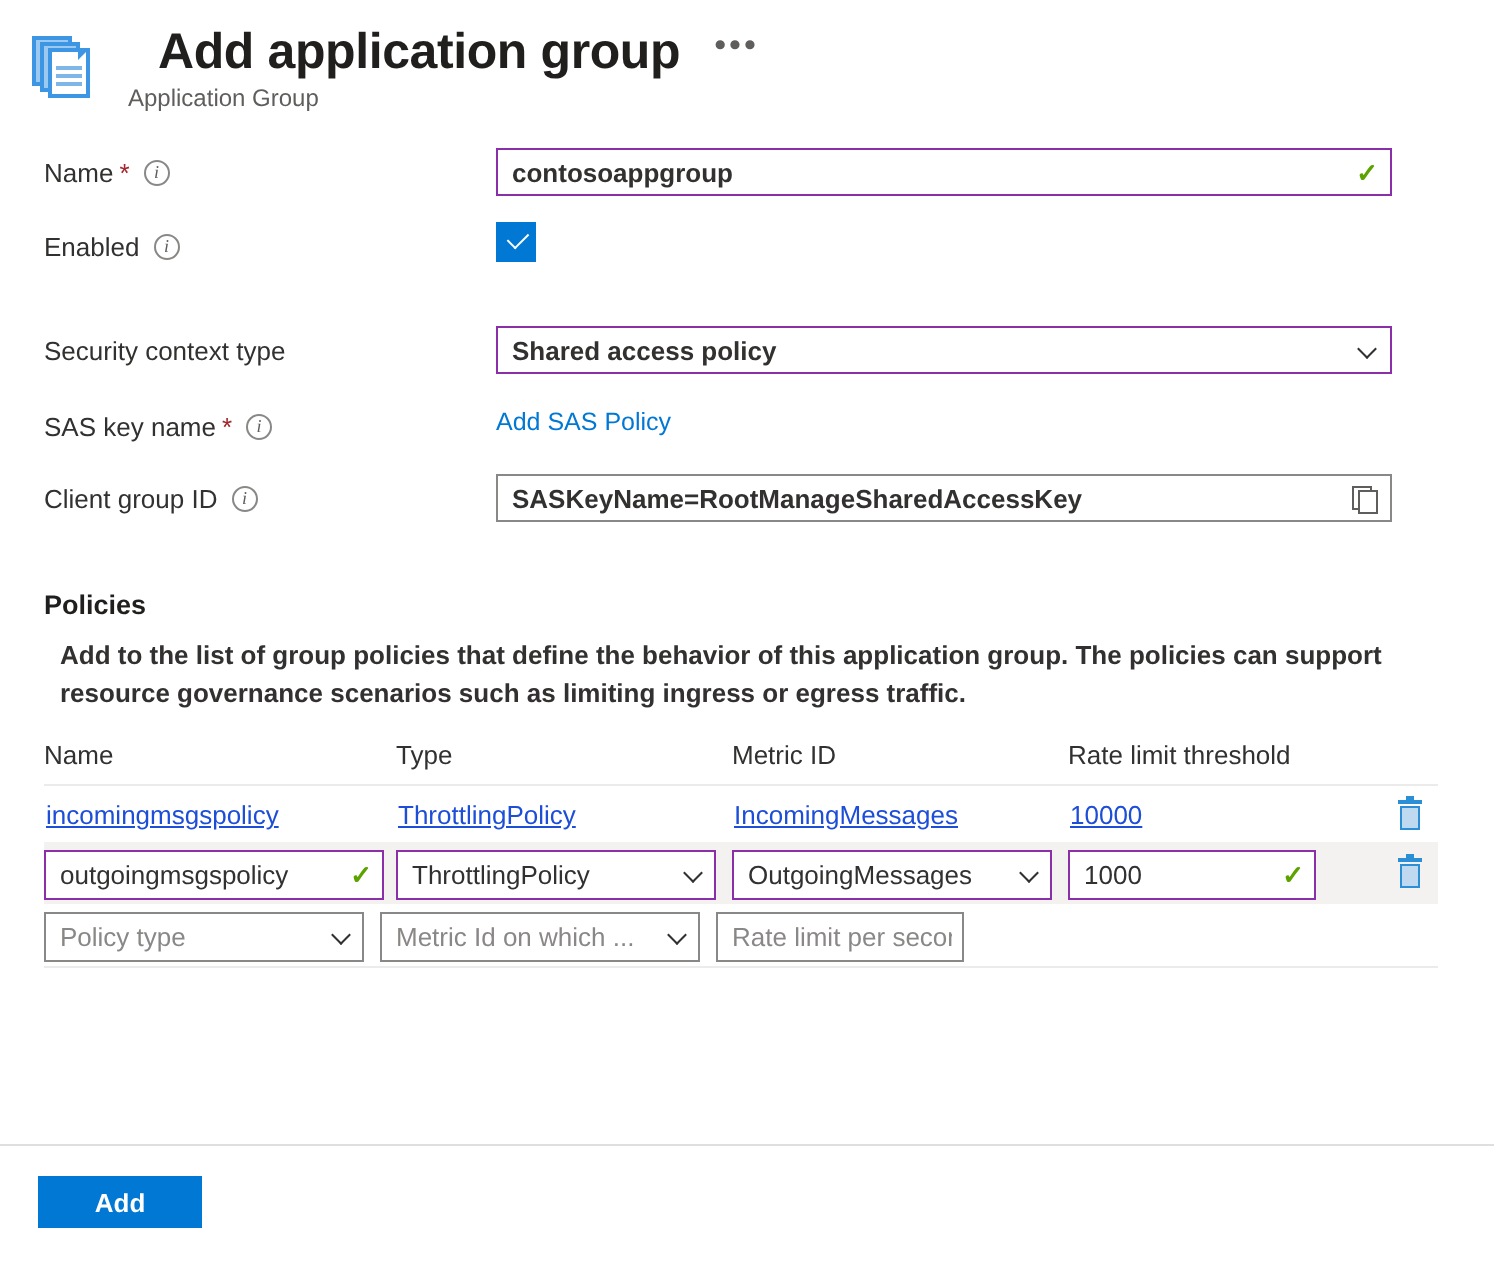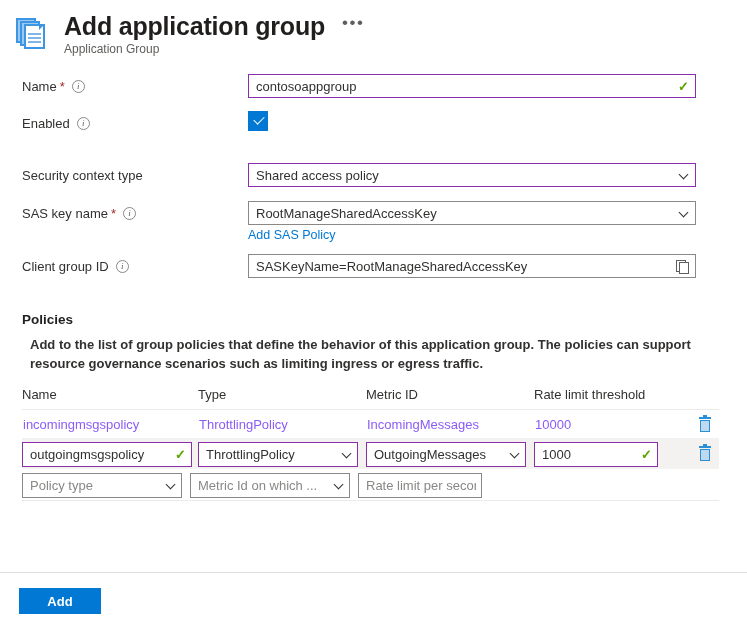--- a/index.html
+++ b/index.html
@@ -52,20 +52,21 @@
     border-bottom: 6px solid transparent;
   }
   .title-block { margin-left: 14px; }
   .title-row { display: flex; align-items: center; }
   .page-title {
     font-size: 25px;
     font-weight: 600;
     color: #201f1e;
     line-height: 28px;
     letter-spacing: -0.2px;
+    margin-left: 15px;
   }
   .ellipsis-btn {
     margin-left: 14px;
     color: #605e5c;
     font-size: 17px;
     letter-spacing: 1.5px;
     line-height: 14px;
     padding: 2px 3px 6px 3px;
     cursor: pointer;
     user-select: none;
@@ -119,21 +120,21 @@
     border: 1px solid #8a8886;
     background: #ffffff;
     display: flex;
     align-items: center;
     padding: 0 6px 0 7px;
     font-size: 13px;
     color: #323130;
     position: relative;
   }
   .azinput.accent { border-color: #8b2fa8; }
-  .azinput .val { flex: 1; overflow: hidden; white-space: nowrap; }
+  .azinput .val { flex: 1; overflow: hidden; white-space: nowrap; font-weight: bold; }
   .check-ok {
     color: #5ca300;
     font-size: 13px;
     font-weight: bold;
     line-height: 1;
     margin-left: 4px;
   }
   .chev {
     width: 10px; height: 10px;
     margin-left: 4px;
@@ -233,22 +234,23 @@
   .ptrow {
     display: flex;
     align-items: center;
     height: 28px;
     padding-top: 1px;
   }
   .ptrow.sel { background: #f3f2f1; height: 31px; }
   .ptrow.last { border-bottom: 1px solid #edebe9; height: 32px; }
   .ptcell {
     font-size: 13px;
-    color: #8b5cf6;
+    color: #1d4ed8;
     padding-left: 1px;
+    text-decoration: underline;
   }
   .cellinput {
     height: 25px;
     border: 1px solid #8a8886;
     background: #ffffff;
     display: flex;
     align-items: center;
     padding: 0 5px 0 7px;
     font-size: 13px;
     color: #323130;
@@ -365,24 +367,20 @@
     </div>
   </div>
 
   <div class="frow" style="margin-bottom:12px;">
     <div class="flabel">
       <span>SAS key name</span>
       <span class="req">*</span>
       <span class="info-icon">i</span>
     </div>
     <div class="fctl">
-      <div class="azinput">
-        <span class="val">RootManageSharedAccessKey</span>
-        <span class="chev"></span>
-      </div>
       <span class="sublink">Add SAS Policy</span>
     </div>
   </div>
 
   <div class="frow" style="margin-bottom:0;">
     <div class="flabel">
       <span>Client group ID</span>
       <span class="info-icon">i</span>
     </div>
     <div class="fctl">

